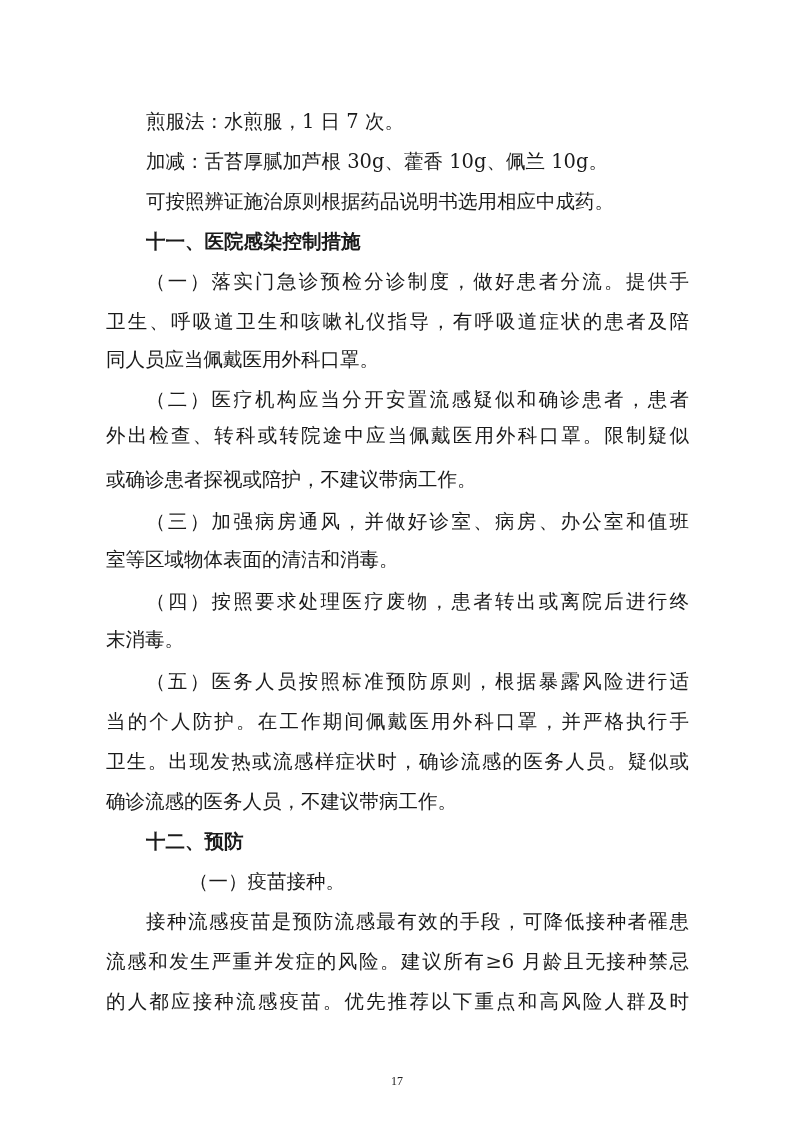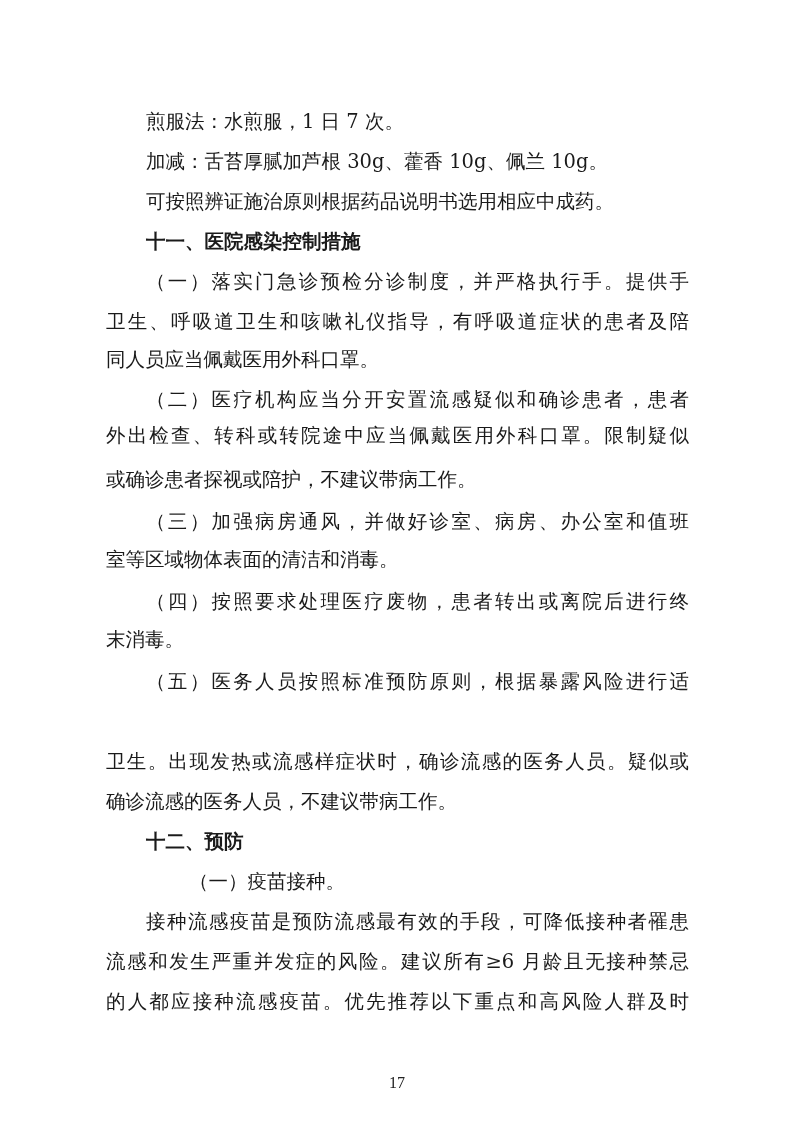--- a/index.html
+++ b/index.html
@@ -27,48 +27,49 @@
     text-align-last: left;
   }
   .line.sub { left: 146px; width: auto; text-align-last: left; margin-left: 43px; }
   .pagenum {
     position: absolute;
     top: 1074px;
     left: 0;
     width: 794px;
     text-align: center;
     font-family: "Liberation Serif", "DejaVu Serif", serif;
-    font-size: 16px;
+    font-size: 12px;
     color: #222;
   }
 </style>
 </head>
 <body>
 
 <div class="page">
   <div class="line indent last" style="top:110px">煎服法：水煎服，1 日 7 次。</div>
   <div class="line indent last" style="top:150px">加减：舌苔厚腻加芦根 30g、藿香 10g、佩兰 10g。</div>
   <div class="line indent last" style="top:190px">可按照辨证施治原则根据药品说明书选用相应中成药。</div>
   <div class="line heading" style="top:230px">十一、医院感染控制措施</div>
 
-  <div class="line indent" style="top:270px">（一）落实门急诊预检分诊制度，并严格执行手。提供手</div>
+  <div class="line indent" style="top:270px">（一）落实门急诊预检分诊制度，做好患者分流。提供手</div>
   <div class="line" style="top:310px">卫生、呼吸道卫生和咳嗽礼仪指导，有呼吸道症状的患者及陪</div>
   <div class="line last" style="top:348px">同人员应当佩戴医用外科口罩。</div>
 
   <div class="line indent" style="top:388px">（二）医疗机构应当分开安置流感疑似和确诊患者，患者</div>
   <div class="line" style="top:424px">外出检查、转科或转院途中应当佩戴医用外科口罩。限制疑似</div>
   <div class="line last" style="top:468px">或确诊患者探视或陪护，不建议带病工作。</div>
 
   <div class="line indent" style="top:510px">（三）加强病房通风，并做好诊室、病房、办公室和值班</div>
   <div class="line last" style="top:548px">室等区域物体表面的清洁和消毒。</div>
 
   <div class="line indent" style="top:590px">（四）按照要求处理医疗废物，患者转出或离院后进行终</div>
   <div class="line last" style="top:628px">末消毒。</div>
 
   <div class="line indent" style="top:670px">（五）医务人员按照标准预防原则，根据暴露风险进行适</div>
+  <div class="line" style="top:710px">当的个人防护。在工作期间佩戴医用外科口罩，并严格执行手</div>
   <div class="line" style="top:750px">卫生。出现发热或流感样症状时，确诊流感的医务人员。疑似或</div>
   <div class="line last" style="top:790px">确诊流感的医务人员，不建议带病工作。</div>
 
   <div class="line heading" style="top:830px">十二、预防</div>
   <div class="line sub" style="top:870px">（一）疫苗接种。</div>
 
   <div class="line indent" style="top:910px">接种流感疫苗是预防流感最有效的手段，可降低接种者罹患</div>
   <div class="line" style="top:950px">流感和发生严重并发症的风险。建议所有≥6 月龄且无接种禁忌</div>
   <div class="line" style="top:990px">的人都应接种流感疫苗。优先推荐以下重点和高风险人群及时</div>
 

